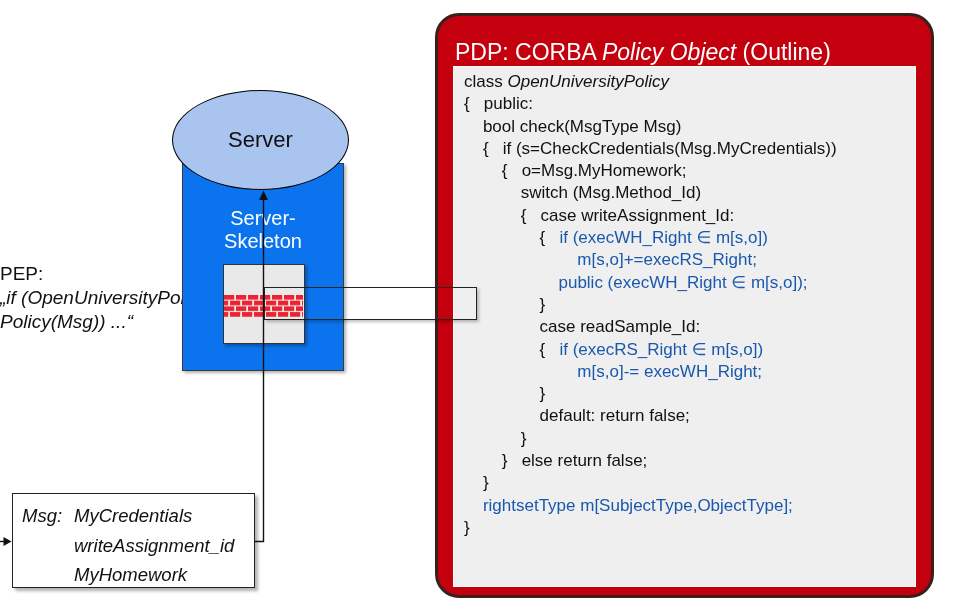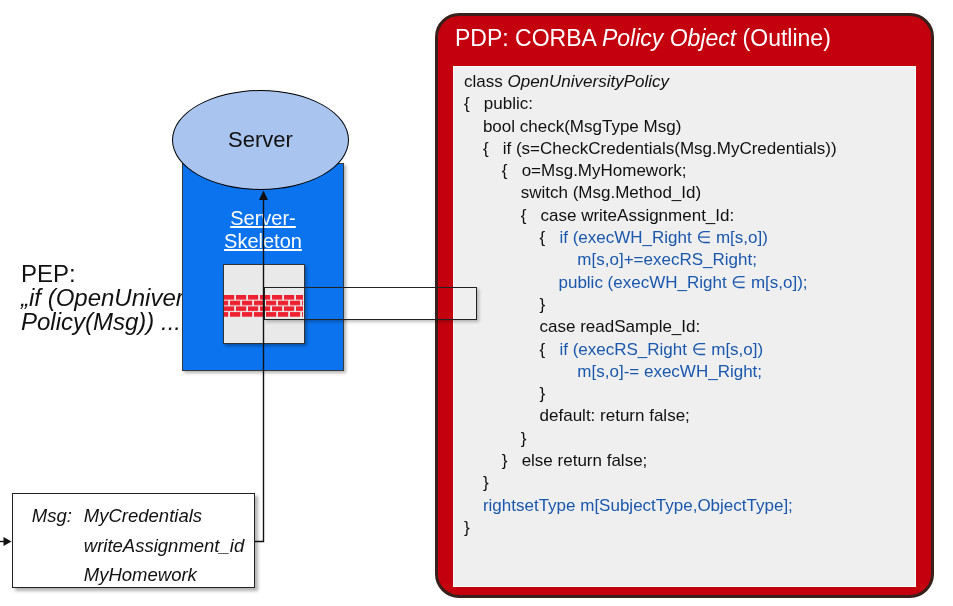--- a/index.html
+++ b/index.html
@@ -11,55 +11,55 @@
     --brick-red:#ee2130;
     --code-blue:#1a58ae;
     --text-black:#111111;
   }
   *{box-sizing:border-box;margin:0;padding:0;}
   html,body{width:953px;height:606px;background:#ffffff;overflow:hidden;
     font-family:"Liberation Sans",sans-serif;color:var(--text-black);}
   .canvas{position:absolute;left:0;top:0;width:953px;height:606px;}
 
   
-  .pep{position:absolute;left:21px;top:262px;font-size:24px;line-height:24px;white-space:nowrap;}
+  .pep{position:absolute;left:0;top:262px;font-size:19px;line-height:24px;white-space:nowrap;}
   .pep .it{font-style:italic;}
 
   
   .blue-rect{position:absolute;left:182px;top:163px;width:162px;height:208px;
     background:var(--server-blue);border:1px solid #3a3a3a;
     box-shadow:2px 2px 3px rgba(0,0,0,0.30);z-index:1;}
   .ellipse{position:absolute;left:172px;top:90px;width:177px;height:100px;
     background:var(--ellipse-blue);border:1.5px solid #000;border-radius:50%;
     display:flex;align-items:center;justify-content:center;z-index:2;}
   .ellipse span{font-size:22px;}
   .skeleton-label{position:absolute;left:182px;top:207px;width:162px;text-align:center;
-    color:#ffffff;font-size:20px;line-height:23px;z-index:3;text-decoration:underline;}
+    color:#ffffff;font-size:20px;line-height:23px;z-index:3;}
   .brick-box{position:absolute;left:223px;top:264px;width:82px;height:80px;
     background:#e9e9e9;border:1.5px solid #333;box-shadow:2px 2px 3px rgba(0,0,0,0.30);z-index:2;}
   .brick-box svg{position:absolute;left:0;top:30px;}
 
   
   .connector-rect{position:absolute;left:264px;top:287px;width:213px;height:33px;
     border:1.5px solid #222;box-shadow:2px 2px 3px rgba(0,0,0,0.25);z-index:6;background:transparent;}
 
   
   .arrows{position:absolute;left:0;top:0;width:953px;height:606px;z-index:5;pointer-events:none;}
 
   
   .msg-box{position:absolute;left:12px;top:493px;width:243px;height:95px;background:#fff;
     border:1.5px solid #222;box-shadow:3px 3px 3px rgba(0,0,0,0.30);z-index:2;
-    display:flex;padding:7px 0 0 9px;font-size:18.5px;font-style:italic;justify-content:center;}
+    display:flex;padding:7px 0 0 9px;font-size:18.5px;font-style:italic;}
   .msg-label{width:52px;line-height:29.5px;}
   .msg-items div{line-height:29.5px;white-space:nowrap;}
 
   
   .pdp{position:absolute;left:435px;top:13px;width:499px;height:585px;
     background:var(--accent-red);border:3px solid var(--panel-border);border-radius:24px;z-index:4;}
-  .pdp-title{position:absolute;left:17px;top:9px;color:#ffffff;font-size:23px;white-space:nowrap;}
+  .pdp-title{position:absolute;left:17px;top:23px;color:#ffffff;font-size:23px;white-space:nowrap;}
   .pdp-title .it{font-style:italic;}
   .code-box{position:absolute;left:15px;top:50px;width:463px;height:521px;
     background:var(--panel-inner-bg);border:1.5px solid #fbfbfb;
     padding:4px 0 16px 10px;overflow:hidden;}
   .code-line{font-size:17px;line-height:22.3px;white-space:pre;}
   .seg-k{color:var(--text-black);}
   .seg-ki{color:var(--text-black);font-style:italic;}
   .seg-b{color:var(--code-blue);}
 </style>
 </head>

